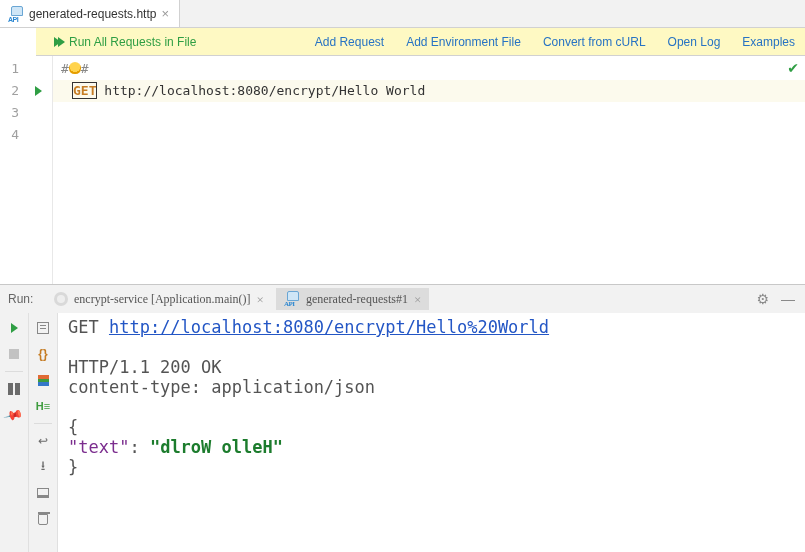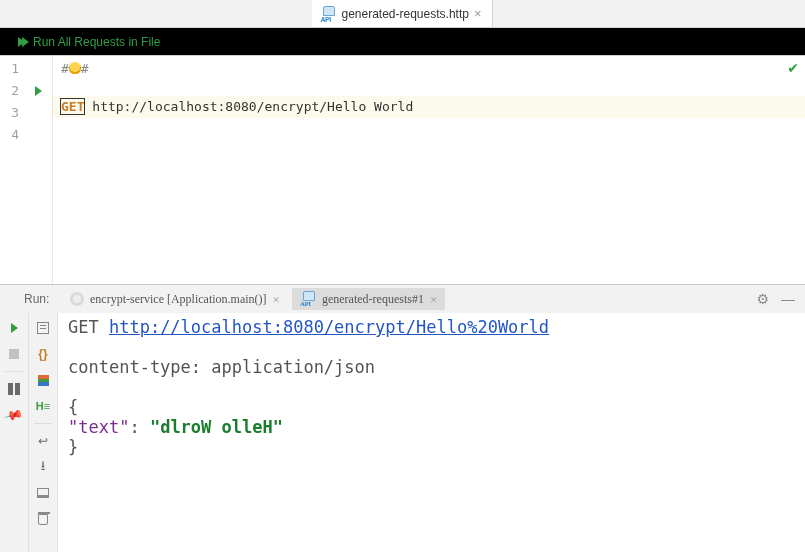--- a/index.html
+++ b/index.html
@@ -14,21 +14,20 @@
   }
   .mono { font-family: "Consolas", "Menlo", monospace; font-size: 13px; }
 
   
   .editor-tabbar {
     display: flex;
     align-items: center;
     height: 28px;
     border-bottom: 1px solid #d1d1d1;
     background: #f2f2f2;
-    justify-content: center;
   }
   .editor-tab {
     display: flex;
     align-items: center;
     gap: 5px;
     height: 100%;
     padding: 0 10px 0 8px;
     background: #fff;
     border-right: 1px solid #d1d1d1;
     font-size: 12px;
@@ -40,22 +39,23 @@
   .api-icon::after { content:"API"; position:absolute; bottom:-1px; left:0; font-size:7px; font-weight:bold; color:#2c87d1; letter-spacing:-0.5px;}
 
   
   .editor-toolbar {
     display: flex;
     align-items: center;
     justify-content: space-between;
     height: 28px;
     padding: 0 10px 0 18px;
     border-bottom: 1px solid #d1d1d1;
-    background: #000000;
+    background: #fef9c3;
     font-size: 12px;
+    margin-left: 36px;
   }
   .toolbar-left { display: flex; align-items: center; gap: 6px; }
   .toolbar-right { display: flex; align-items: center; gap: 22px; }
   .link-btn { color: #2773c3; background: none; border: none; cursor: pointer; font-size: 12px; font-family: inherit; padding:0;}
   .run-all { color: #2f9e44; display:flex; align-items:center; gap:4px;}
   .double-play { display:inline-flex; }
   .play-tri, .play-small {
     width: 0; height: 0;
     border-top: 5px solid transparent;
     border-bottom: 5px solid transparent;
@@ -83,33 +83,33 @@
   }
   .run-gutter {
     width: 28px;
     line-height:22px;
     padding-top:2px;
     border-right:1px solid #e8e8e8;
   }
   .run-gutter .slot { height:22px; display:flex; align-items:center; justify-content:center;}
   .code-lines { flex:1; padding:2px 8px 0 8px; line-height:22px; position:relative;}
   .code-line { height:22px; white-space:pre;}
-  .line-current { background:#fcfaed; margin:16px -8px; padding:0 8px;}
+  .line-current { background:#fcfaed; margin:0 -8px; padding:0 20px;}
   .kw-orange { color:#c57c24; font-weight:bold;}
   .caret-box { outline:1px solid #333; padding:0 0px; background:rgba(255,255,255,0);}
   .bulb { display:inline-block; width:12px; height:12px; background:radial-gradient(circle at 50% 40%, #ffd34d 0 55%, #e59e00 57% 100%); border-radius:50% 50% 45% 45%; position:relative; top:1px;}
   .checkmark { position:absolute; top:4px; right:6px; color:#2f9e44; font-size:14px;}
 
   
   .runwin {
     border-top:1px solid #c8c8c8;
     background:#f2f2f2;
   }
   .runwin-header {
-    display:flex; align-items:center; height:28px; gap:4px; padding:0 6px 0 20px;
+    display:flex; align-items:center; height:28px; gap:4px; padding:0 6px 0 4px;
   }
   .runwin-header .label { color:#666; min-width:38px; padding-left:4px;}
   .run-tab {
     display:flex; align-items:center; gap:6px;
     padding:0 8px; height:22px;
     font-size:12px; color:#555; border-radius:0;font-family:Liberation Serif, serif;
   }
   .run-tab.active { background:#dcdcdc; }
   .spacer { flex:1; }
   .hdr-icon { color:#8a8a8a; font-size:14px; padding:0 4px; background:none; border:none; cursor:pointer;}
@@ -166,20 +166,27 @@
 <div class="editor-toolbar">
   <div class="toolbar-left">
     <button class="link-btn run-all">
       <span class="double-play">
         <span class="play-tri"></span>
           <span class="play-tri"></span>
       </span>
       <span>Run All Requests in File</span>
     </button>
   </div>
+  <div class="toolbar-right">
+    <button class="link-btn">Add Request</button>
+    <button class="link-btn">Add Environment File</button>
+    <button class="link-btn">Convert from cURL</button>
+    <button class="link-btn">Open Log</button>
+    <button class="link-btn">Examples</button>
+  </div>
 </div>
 
 <div class="editor-area">
   <div class="gutter">
     <div>1</div>
     <div>2</div>
     <div>3</div>
     <div>4</div>
   </div>
   <div class="run-gutter">
@@ -263,20 +270,21 @@
           <span class="print-ic"></span>
         </button>
       <button>
           <span class="trash-ic"></span>
         </button>
     </div>
 
     <div class="console">
       <div><span>GET </span><a href="#">http://localhost:8080/encrypt/Hello%20World</a></div>
       <div>&nbsp;</div>
+      <div>HTTP/1.1 200 OK</div>
       <div>content-type: application/json</div>
       <div>&nbsp;</div>
       <div>{</div>
       <div><span>  </span><span class="json-key">"text"</span><span>: </span><span class="json-str">"dlroW olleH"</span></div>
       <div>}</div>
       <div>&nbsp;</div>
 
     </div>
   </div>
 </div>

